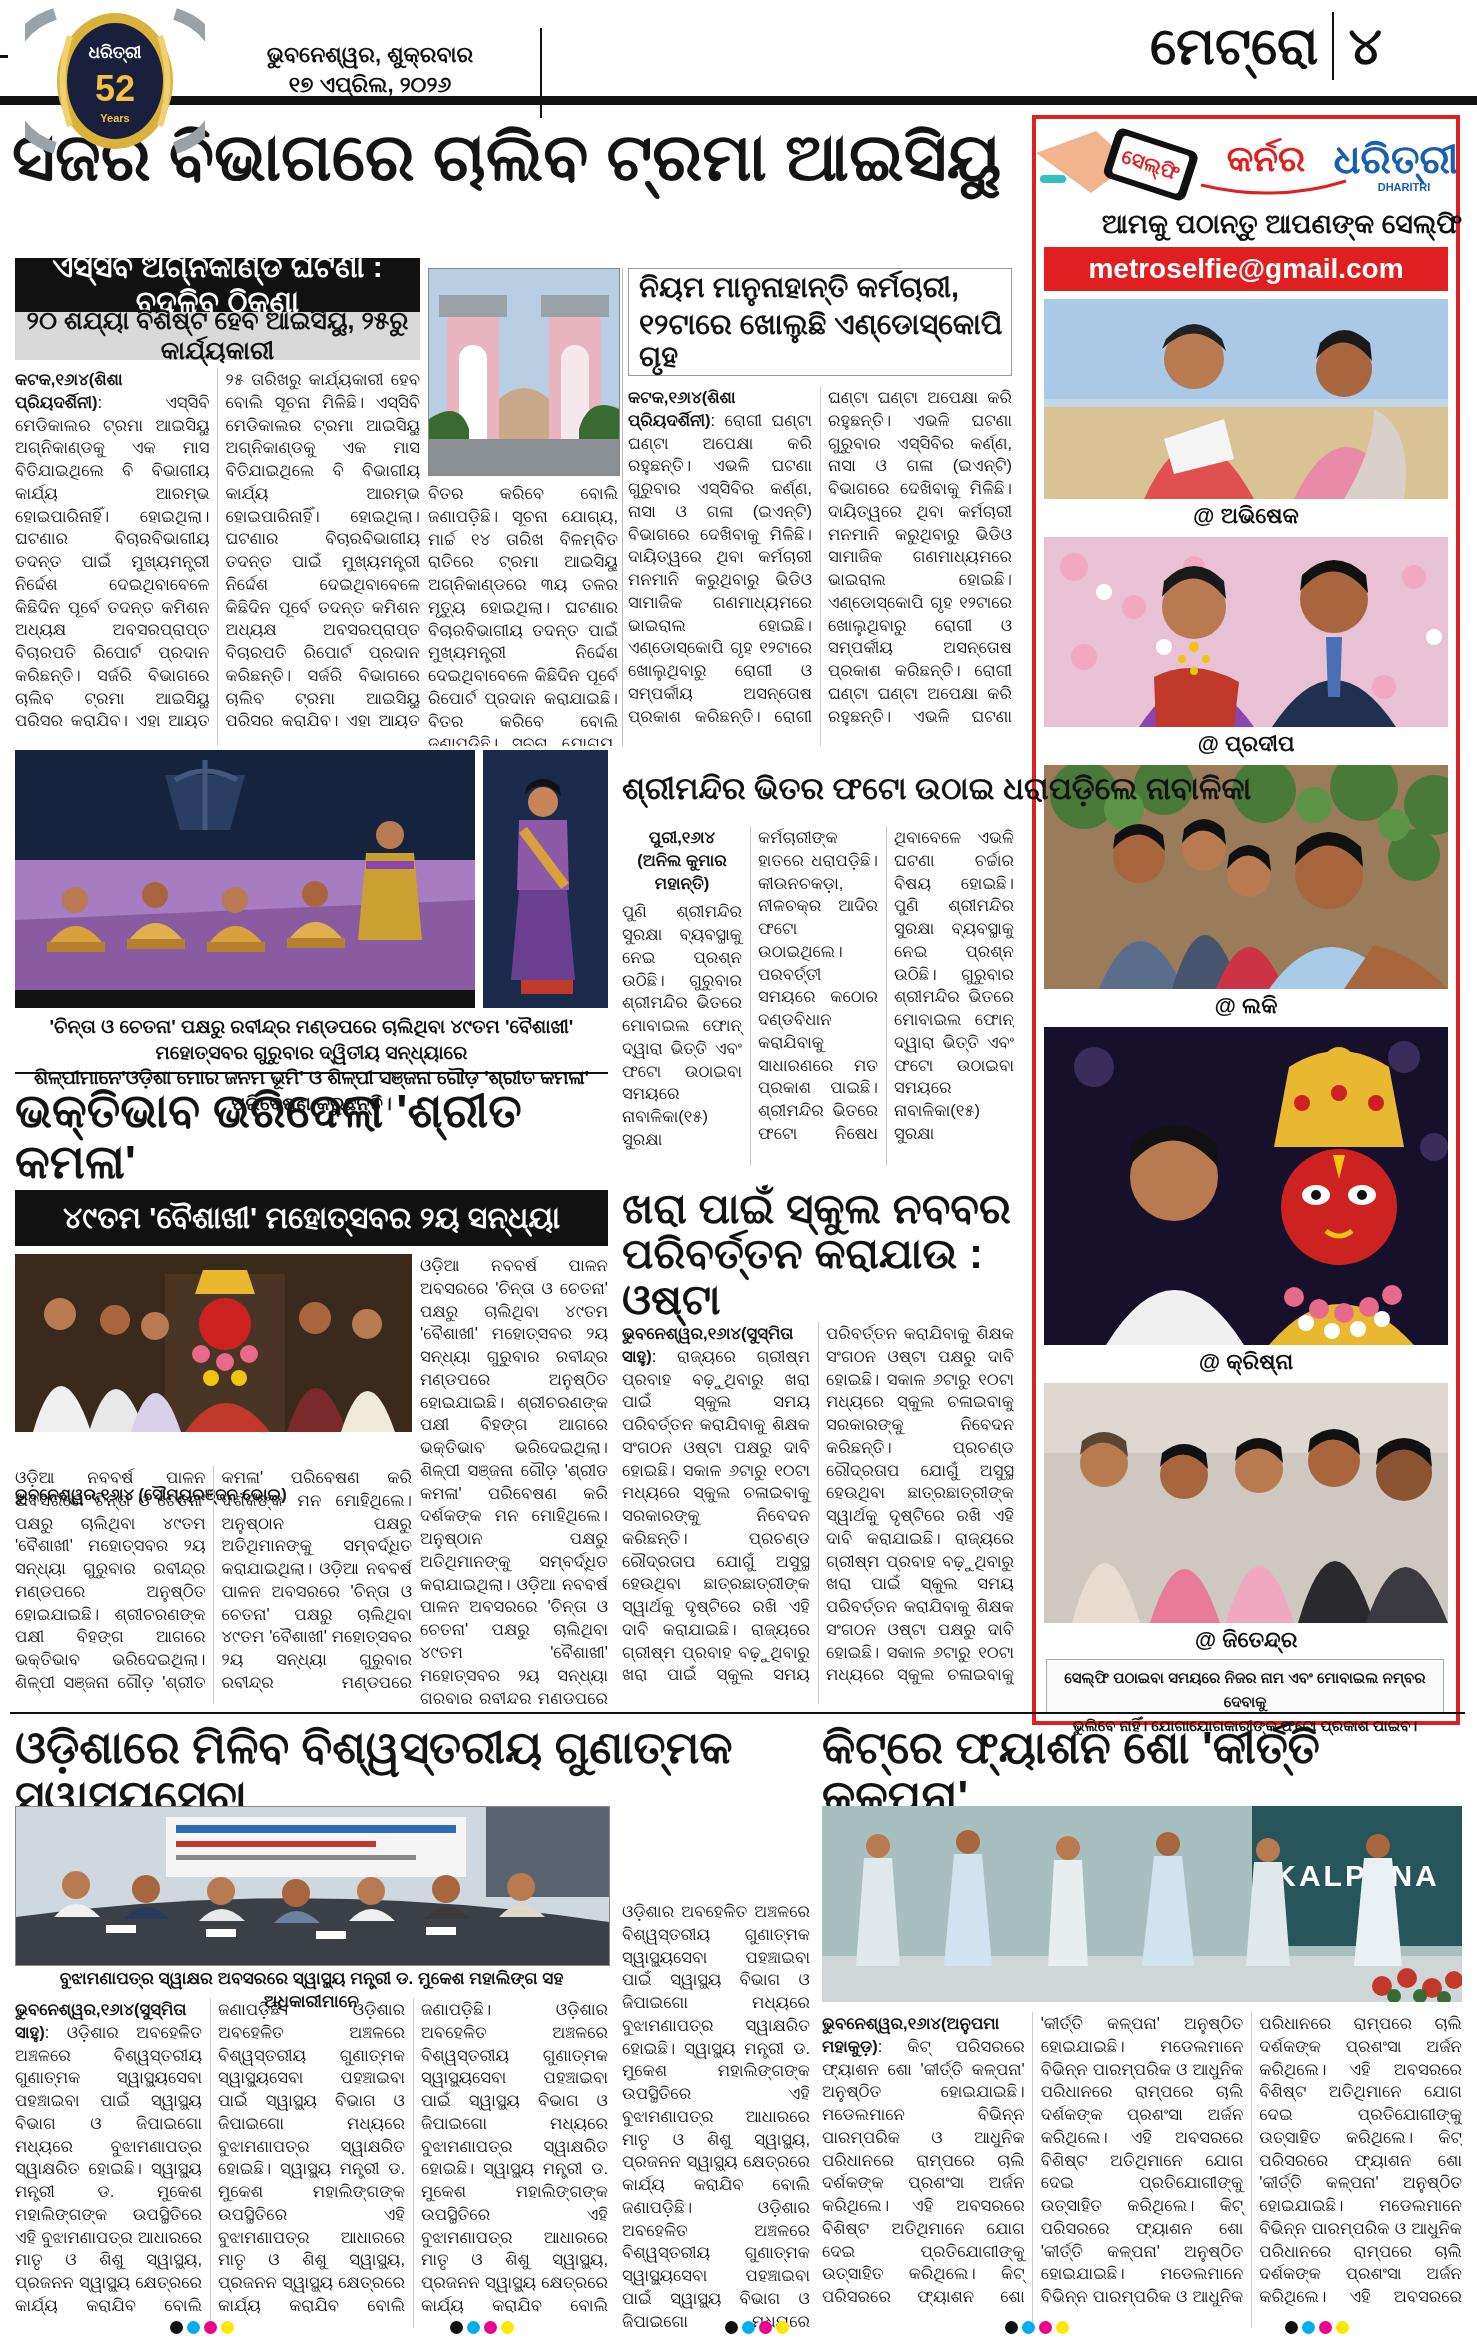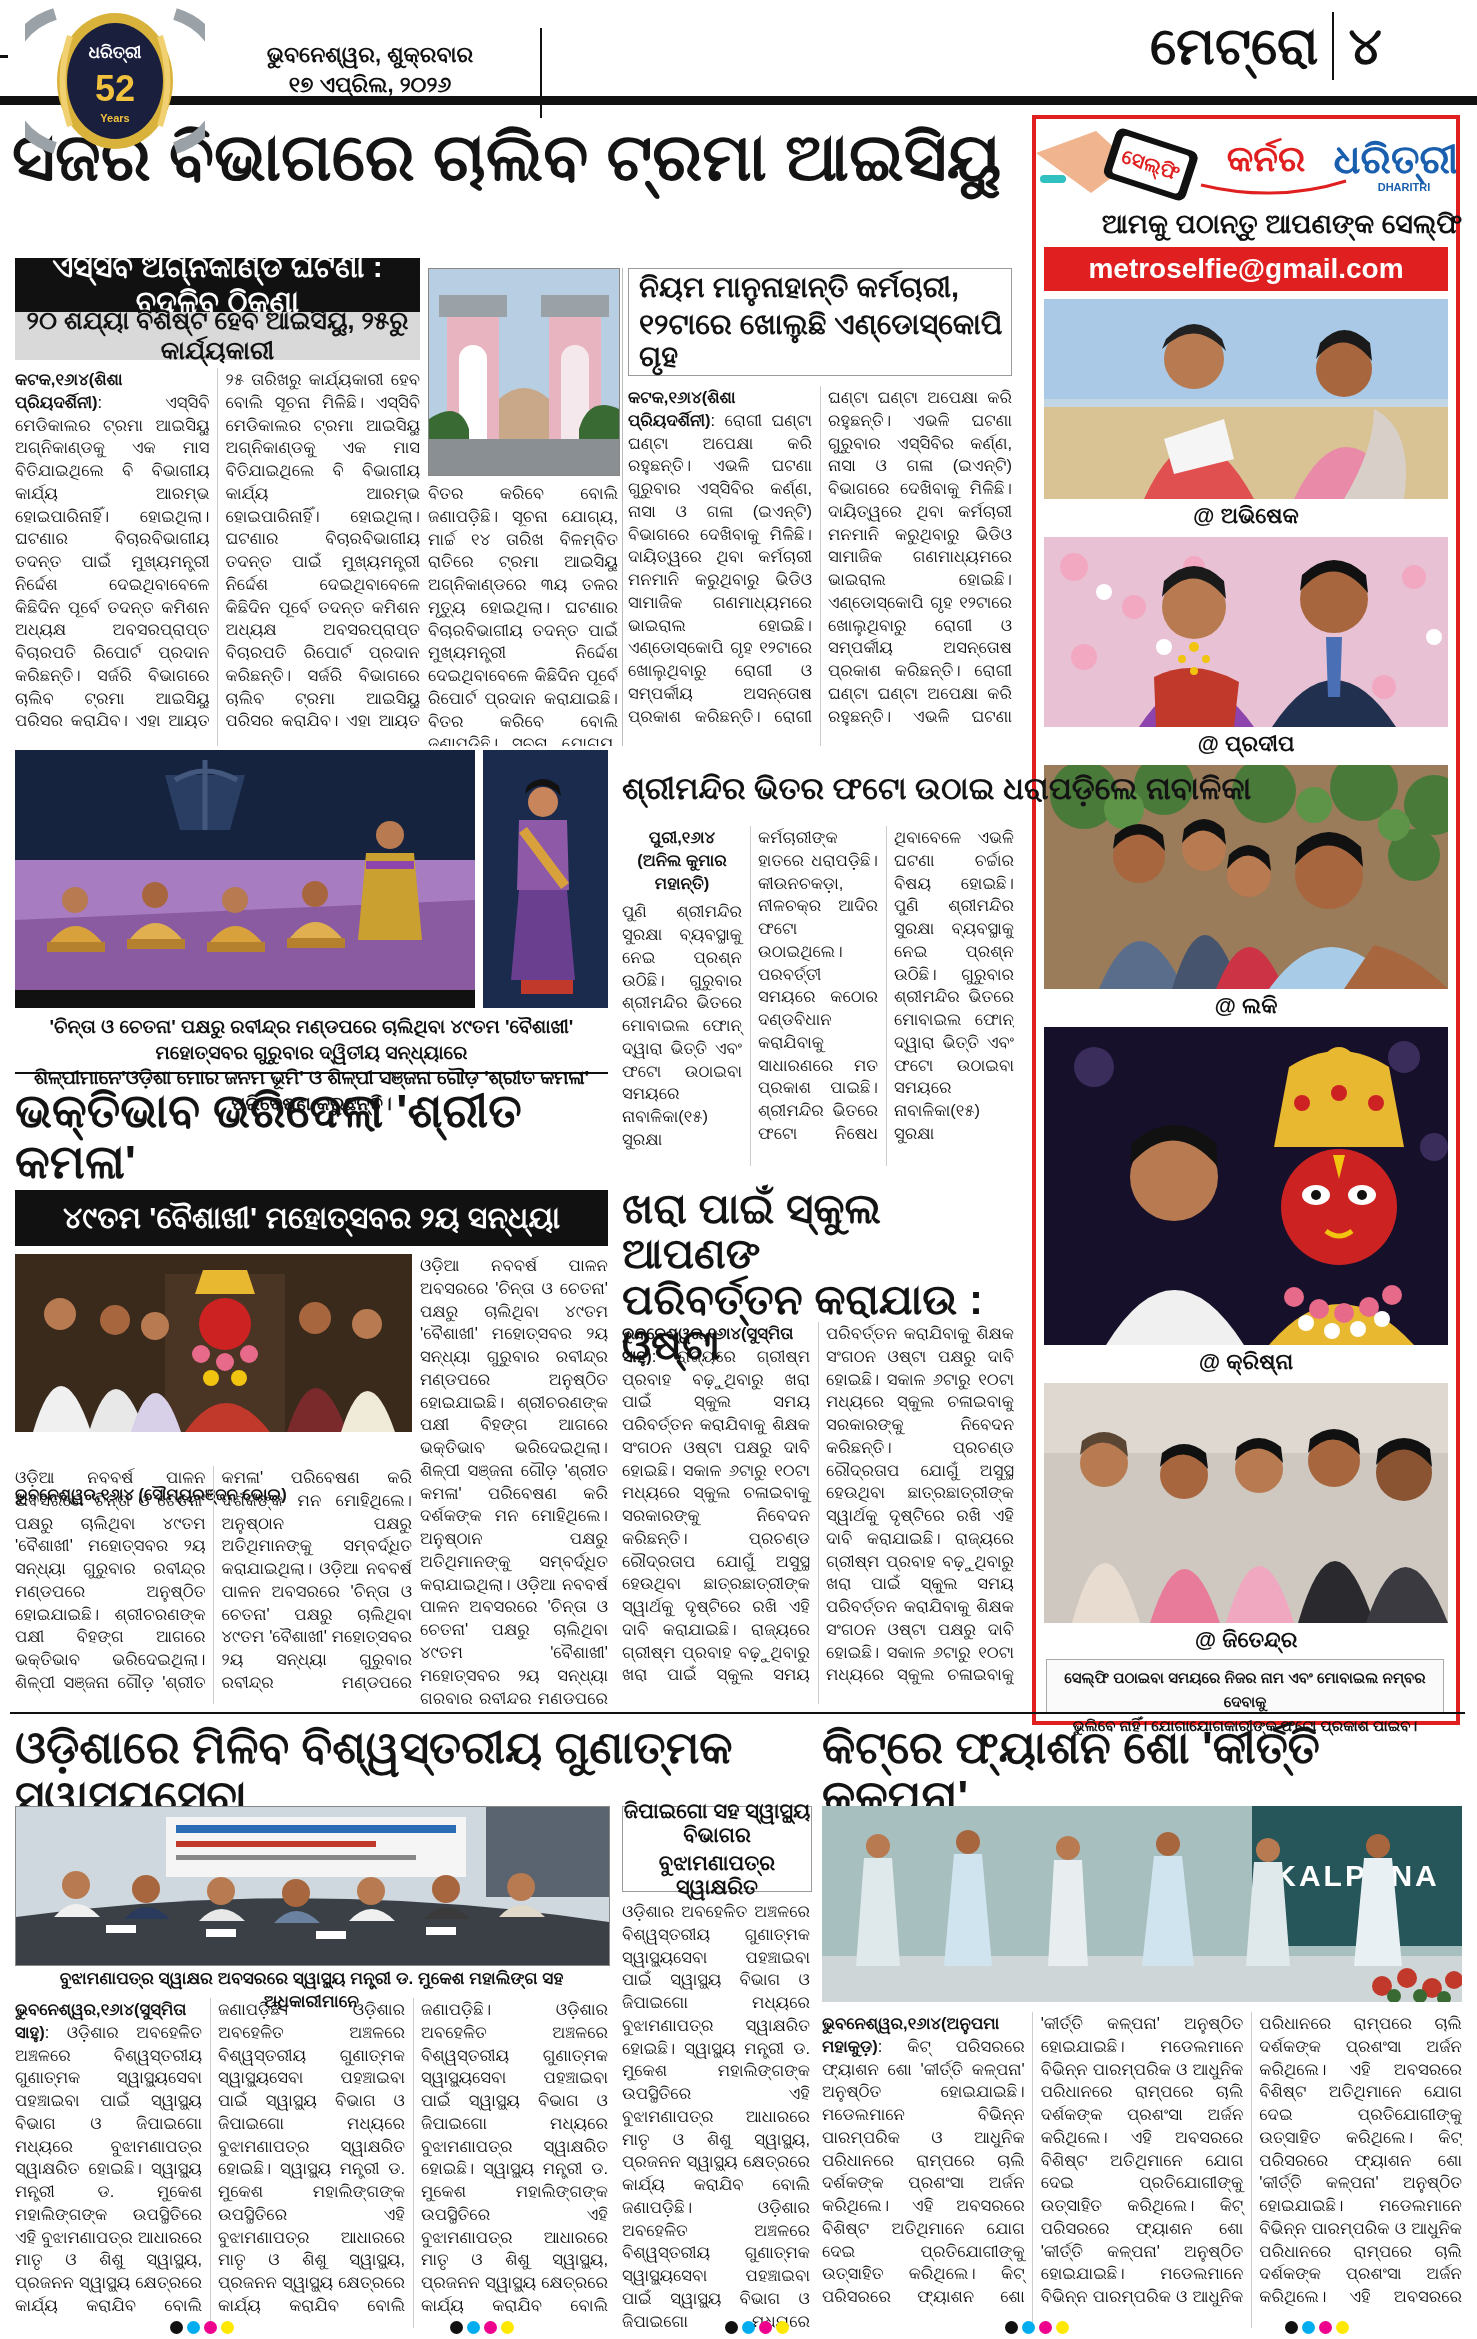--- a/index.html
+++ b/index.html
@@ -376,21 +376,21 @@
   <div class="abs byline" style="left:15px;top:1438px;width:397px;font-size:16.5px;">ଭୁବନେଶ୍ୱର,୧୬ା୪ (ସୌମ୍ୟରଞ୍ଜନ ଭୋଇ)</div>
 
   <div class="abs bodytxt" style="left:420px;top:1254px;width:188px;height:450px;">
     <span>ଓଡ଼ିଆ ନବବର୍ଷ ପାଳନ ଅବସରରେ 'ଚିନ୍ତା ଓ ଚେତନା' ପକ୍ଷରୁ ଚାଲିଥିବା ୪୯ତମ 'ବୈଶାଖୀ' ମହୋତ୍ସବର ୨ୟ ସନ୍ଧ୍ୟା ଗୁରୁବାର ରବୀନ୍ଦ୍ର ମଣ୍ଡପରେ ଅନୁଷ୍ଠିତ ହୋଇଯାଇଛି। ଶ୍ରୀଚରଣଙ୍କ ପକ୍ଷୀ ବିହଙ୍ଗ ଆଗରେ ଭକ୍ତିଭାବ ଭରିଦେଇଥିଲା। ଶିଳ୍ପୀ ସଞ୍ଜନା ଗୌଡ଼ 'ଶ୍ରୀତ କମଳା' ପରିବେଷଣ କରି ଦର୍ଶକଙ୍କ ମନ ମୋହିଥିଲେ। ଅନୁଷ୍ଠାନ ପକ୍ଷରୁ ଅତିଥିମାନଙ୍କୁ ସମ୍ବର୍ଦ୍ଧିତ କରାଯାଇଥିଲା।  ଓଡ଼ିଆ ନବବର୍ଷ ପାଳନ ଅବସରରେ 'ଚିନ୍ତା ଓ ଚେତନା' ପକ୍ଷରୁ ଚାଲିଥିବା ୪୯ତମ 'ବୈଶାଖୀ' ମହୋତ୍ସବର ୨ୟ ସନ୍ଧ୍ୟା ଗୁରୁବାର ରବୀନ୍ଦ୍ର ମଣ୍ଡପରେ ଅନୁଷ୍ଠିତ ହୋଇଯାଇଛି। ଶ୍ରୀଚରଣଙ୍କ ପକ୍ଷୀ ବିହଙ୍ଗ ଆଗରେ ଭକ୍ତିଭାବ ଭରିଦେଇଥିଲା। ଶିଳ୍ପୀ ସଞ୍ଜନା ଗୌଡ଼ 'ଶ୍ରୀତ କମଳା' ପରିବେଷଣ କରି ଦର୍ଶକଙ୍କ ମନ ମୋହିଥିଲେ। ଅନୁଷ୍ଠାନ ପକ୍ଷରୁ ଅତିଥିମାନଙ୍କୁ ସମ୍ବର୍ଦ୍ଧିତ କରାଯାଇଥିଲା। </span>
   </div>
   <div class="abs bodytxt cols2" style="left:15px;top:1466px;width:397px;height:238px;">
     <span>ଓଡ଼ିଆ ନବବର୍ଷ ପାଳନ ଅବସରରେ 'ଚିନ୍ତା ଓ ଚେତନା' ପକ୍ଷରୁ ଚାଲିଥିବା ୪୯ତମ 'ବୈଶାଖୀ' ମହୋତ୍ସବର ୨ୟ ସନ୍ଧ୍ୟା ଗୁରୁବାର ରବୀନ୍ଦ୍ର ମଣ୍ଡପରେ ଅନୁଷ୍ଠିତ ହୋଇଯାଇଛି। ଶ୍ରୀଚରଣଙ୍କ ପକ୍ଷୀ ବିହଙ୍ଗ ଆଗରେ ଭକ୍ତିଭାବ ଭରିଦେଇଥିଲା। ଶିଳ୍ପୀ ସଞ୍ଜନା ଗୌଡ଼ 'ଶ୍ରୀତ କମଳା' ପରିବେଷଣ କରି ଦର୍ଶକଙ୍କ ମନ ମୋହିଥିଲେ। ଅନୁଷ୍ଠାନ ପକ୍ଷରୁ ଅତିଥିମାନଙ୍କୁ ସମ୍ବର୍ଦ୍ଧିତ କରାଯାଇଥିଲା।  ଓଡ଼ିଆ ନବବର୍ଷ ପାଳନ ଅବସରରେ 'ଚିନ୍ତା ଓ ଚେତନା' ପକ୍ଷରୁ ଚାଲିଥିବା ୪୯ତମ 'ବୈଶାଖୀ' ମହୋତ୍ସବର ୨ୟ ସନ୍ଧ୍ୟା ଗୁରୁବାର ରବୀନ୍ଦ୍ର ମଣ୍ଡପରେ ଅନୁଷ୍ଠିତ ହୋଇଯାଇଛି। ଶ୍ରୀଚରଣଙ୍କ ପକ୍ଷୀ ବିହଙ୍ଗ ଆଗରେ ଭକ୍ତିଭାବ ଭରିଦେଇଥିଲା। ଶିଳ୍ପୀ ସଞ୍ଜନା ଗୌଡ଼ 'ଶ୍ରୀତ କମଳା' ପରିବେଷଣ କରି ଦର୍ଶକଙ୍କ ମନ ମୋହିଥିଲେ। ଅନୁଷ୍ଠାନ ପକ୍ଷରୁ ଅତିଥିମାନଙ୍କୁ ସମ୍ବର୍ଦ୍ଧିତ କରାଯାଇଥିଲା। </span>
   </div>
 
   <div class="abs headline" style="left:622px;top:1186px;width:392px;font-size:42px;">
-    <div>ଖରା ପାଇଁ ସ୍କୁଲ ଆପଣଙ</div>
+    <div>ଖରା ପାଇଁ ସ୍କୁଲ ନବବର</div>
     <div>ପରିବର୍ତ୍ତନ କରାଯାଉ : ଓଷ୍ଟା</div>
   </div>
   <div class="abs bodytxt cols2" style="left:622px;top:1322px;width:392px;height:382px;">
     <span class="byline">ଭୁବନେଶ୍ୱର,୧୬ା୪(ସୁସ୍ମିତା ସାହୁ)</span>:
     <span>ରାଜ୍ୟରେ ଗ୍ରୀଷ୍ମ ପ୍ରବାହ ବଢ଼ୁଥିବାରୁ ଖରା ପାଇଁ ସ୍କୁଲ ସମୟ ପରିବର୍ତ୍ତନ କରାଯିବାକୁ ଶିକ୍ଷକ ସଂଗଠନ ଓଷ୍ଟା ପକ୍ଷରୁ ଦାବି ହୋଇଛି। ସକାଳ ୬ଟାରୁ ୧୦ଟା ମଧ୍ୟରେ ସ୍କୁଲ ଚଳାଇବାକୁ ସରକାରଙ୍କୁ ନିବେଦନ କରିଛନ୍ତି। ପ୍ରଚଣ୍ଡ ରୌଦ୍ରତାପ ଯୋଗୁଁ ଅସୁସ୍ଥ ହେଉଥିବା ଛାତ୍ରଛାତ୍ରୀଙ୍କ ସ୍ୱାର୍ଥକୁ ଦୃଷ୍ଟିରେ ରଖି ଏହି ଦାବି କରାଯାଇଛି।  ରାଜ୍ୟରେ ଗ୍ରୀଷ୍ମ ପ୍ରବାହ ବଢ଼ୁଥିବାରୁ ଖରା ପାଇଁ ସ୍କୁଲ ସମୟ ପରିବର୍ତ୍ତନ କରାଯିବାକୁ ଶିକ୍ଷକ ସଂଗଠନ ଓଷ୍ଟା ପକ୍ଷରୁ ଦାବି ହୋଇଛି। ସକାଳ ୬ଟାରୁ ୧୦ଟା ମଧ୍ୟରେ ସ୍କୁଲ ଚଳାଇବାକୁ ସରକାରଙ୍କୁ ନିବେଦନ କରିଛନ୍ତି। ପ୍ରଚଣ୍ଡ ରୌଦ୍ରତାପ ଯୋଗୁଁ ଅସୁସ୍ଥ ହେଉଥିବା ଛାତ୍ରଛାତ୍ରୀଙ୍କ ସ୍ୱାର୍ଥକୁ ଦୃଷ୍ଟିରେ ରଖି ଏହି ଦାବି କରାଯାଇଛି।  ରାଜ୍ୟରେ ଗ୍ରୀଷ୍ମ ପ୍ରବାହ ବଢ଼ୁଥିବାରୁ ଖରା ପାଇଁ ସ୍କୁଲ ସମୟ ପରିବର୍ତ୍ତନ କରାଯିବାକୁ ଶିକ୍ଷକ ସଂଗଠନ ଓଷ୍ଟା ପକ୍ଷରୁ ଦାବି ହୋଇଛି। ସକାଳ ୬ଟାରୁ ୧୦ଟା ମଧ୍ୟରେ ସ୍କୁଲ ଚଳାଇବାକୁ ସରକାରଙ୍କୁ ନିବେଦନ କରିଛନ୍ତି। ପ୍ରଚଣ୍ଡ ରୌଦ୍ରତାପ ଯୋଗୁଁ ଅସୁସ୍ଥ ହେଉଥିବା ଛାତ୍ରଛାତ୍ରୀଙ୍କ ସ୍ୱାର୍ଥକୁ ଦୃଷ୍ଟିରେ ରଖି ଏହି ଦାବି କରାଯାଇଛି।  ରାଜ୍ୟରେ ଗ୍ରୀଷ୍ମ ପ୍ରବାହ ବଢ଼ୁଥିବାରୁ ଖରା ପାଇଁ ସ୍କୁଲ ସମୟ ପରିବର୍ତ୍ତନ କରାଯିବାକୁ ଶିକ୍ଷକ ସଂଗଠନ ଓଷ୍ଟା ପକ୍ଷରୁ ଦାବି ହୋଇଛି। ସକାଳ ୬ଟାରୁ ୧୦ଟା ମଧ୍ୟରେ ସ୍କୁଲ ଚଳାଇବାକୁ ସରକାରଙ୍କୁ ନିବେଦନ କରିଛନ୍ତି। ପ୍ରଚଣ୍ଡ ରୌଦ୍ରତାପ ଯୋଗୁଁ ଅସୁସ୍ଥ ହେଉଥିବା ଛାତ୍ରଛାତ୍ରୀଙ୍କ ସ୍ୱାର୍ଥକୁ ଦୃଷ୍ଟିରେ ରଖି ଏହି ଦାବି କରାଯାଇଛି। </span>
   </div>
 
   <div class="abs hrule" style="left:10px;top:1712px;width:1455px;height:2px;"></div>
 
   <div class="abs headline" style="left:15px;top:1724px;width:795px;font-size:45px;">ଓଡ଼ିଶାରେ ମିଳିବ ବିଶ୍ୱସ୍ତରୀୟ ଗୁଣାତ୍ମକ ସ୍ୱାସ୍ଥ୍ୟସେବା</div>
@@ -427,24 +427,20 @@
           <rect x="410" y="120" width="30" height="8"></rect>
         </g>
     </svg>
   </div>
   <div class="abs caption" style="left:15px;top:1968px;width:593px;font-size:17px;">ବୁଝାମଣାପତ୍ର ସ୍ୱାକ୍ଷର ଅବସରରେ ସ୍ୱାସ୍ଥ୍ୟ ମନ୍ତ୍ରୀ ଡ. ମୁକେଶ ମହାଲିଙ୍ଗ ସହ ଅଧିକାରୀମାନେ</div>
   <div class="abs bodytxt cols3" style="left:15px;top:1998px;width:593px;height:330px;">
     <span class="byline">ଭୁବନେଶ୍ୱର,୧୬ା୪(ସୁସ୍ମିତା ସାହୁ)</span>:
     <span>ଓଡ଼ିଶାର ଅବହେଳିତ ଅଞ୍ଚଳରେ ବିଶ୍ୱସ୍ତରୀୟ ଗୁଣାତ୍ମକ ସ୍ୱାସ୍ଥ୍ୟସେବା ପହଞ୍ଚାଇବା ପାଇଁ ସ୍ୱାସ୍ଥ୍ୟ ବିଭାଗ ଓ ଜିପାଇଗୋ ମଧ୍ୟରେ ବୁଝାମଣାପତ୍ର ସ୍ୱାକ୍ଷରିତ ହୋଇଛି। ସ୍ୱାସ୍ଥ୍ୟ ମନ୍ତ୍ରୀ ଡ. ମୁକେଶ ମହାଲିଙ୍ଗଙ୍କ ଉପସ୍ଥିତିରେ ଏହି ବୁଝାମଣାପତ୍ର ଆଧାରରେ ମାତୃ ଓ ଶିଶୁ ସ୍ୱାସ୍ଥ୍ୟ, ପ୍ରଜନନ ସ୍ୱାସ୍ଥ୍ୟ କ୍ଷେତ୍ରରେ କାର୍ଯ୍ୟ କରାଯିବ ବୋଲି ଜଣାପଡ଼ିଛି।  ଓଡ଼ିଶାର ଅବହେଳିତ ଅଞ୍ଚଳରେ ବିଶ୍ୱସ୍ତରୀୟ ଗୁଣାତ୍ମକ ସ୍ୱାସ୍ଥ୍ୟସେବା ପହଞ୍ଚାଇବା ପାଇଁ ସ୍ୱାସ୍ଥ୍ୟ ବିଭାଗ ଓ ଜିପାଇଗୋ ମଧ୍ୟରେ ବୁଝାମଣାପତ୍ର ସ୍ୱାକ୍ଷରିତ ହୋଇଛି। ସ୍ୱାସ୍ଥ୍ୟ ମନ୍ତ୍ରୀ ଡ. ମୁକେଶ ମହାଲିଙ୍ଗଙ୍କ ଉପସ୍ଥିତିରେ ଏହି ବୁଝାମଣାପତ୍ର ଆଧାରରେ ମାତୃ ଓ ଶିଶୁ ସ୍ୱାସ୍ଥ୍ୟ, ପ୍ରଜନନ ସ୍ୱାସ୍ଥ୍ୟ କ୍ଷେତ୍ରରେ କାର୍ଯ୍ୟ କରାଯିବ ବୋଲି ଜଣାପଡ଼ିଛି।  ଓଡ଼ିଶାର ଅବହେଳିତ ଅଞ୍ଚଳରେ ବିଶ୍ୱସ୍ତରୀୟ ଗୁଣାତ୍ମକ ସ୍ୱାସ୍ଥ୍ୟସେବା ପହଞ୍ଚାଇବା ପାଇଁ ସ୍ୱାସ୍ଥ୍ୟ ବିଭାଗ ଓ ଜିପାଇଗୋ ମଧ୍ୟରେ ବୁଝାମଣାପତ୍ର ସ୍ୱାକ୍ଷରିତ ହୋଇଛି। ସ୍ୱାସ୍ଥ୍ୟ ମନ୍ତ୍ରୀ ଡ. ମୁକେଶ ମହାଲିଙ୍ଗଙ୍କ ଉପସ୍ଥିତିରେ ଏହି ବୁଝାମଣାପତ୍ର ଆଧାରରେ ମାତୃ ଓ ଶିଶୁ ସ୍ୱାସ୍ଥ୍ୟ, ପ୍ରଜନନ ସ୍ୱାସ୍ଥ୍ୟ କ୍ଷେତ୍ରରେ କାର୍ଯ୍ୟ କରାଯିବ ବୋଲି ଜଣାପଡ଼ିଛି।  ଓଡ଼ିଶାର ଅବହେଳିତ ଅଞ୍ଚଳରେ ବିଶ୍ୱସ୍ତରୀୟ ଗୁଣାତ୍ମକ ସ୍ୱାସ୍ଥ୍ୟସେବା ପହଞ୍ଚାଇବା ପାଇଁ ସ୍ୱାସ୍ଥ୍ୟ ବିଭାଗ ଓ ଜିପାଇଗୋ ମଧ୍ୟରେ ବୁଝାମଣାପତ୍ର ସ୍ୱାକ୍ଷରିତ ହୋଇଛି। ସ୍ୱାସ୍ଥ୍ୟ ମନ୍ତ୍ରୀ ଡ. ମୁକେଶ ମହାଲିଙ୍ଗଙ୍କ ଉପସ୍ଥିତିରେ ଏହି ବୁଝାମଣାପତ୍ର ଆଧାରରେ ମାତୃ ଓ ଶିଶୁ ସ୍ୱାସ୍ଥ୍ୟ, ପ୍ରଜନନ ସ୍ୱାସ୍ଥ୍ୟ କ୍ଷେତ୍ରରେ କାର୍ଯ୍ୟ କରାଯିବ ବୋଲି ଜଣାପଡ଼ିଛି। </span>
   </div>
 
-  <div class="abs boxed" style="left:622px;top:1806px;width:188px;height:84px;display:flex;flex-direction:column;align-items:center;justify-content:center;text-align:center;">
-    <div style="font-size:21px;font-weight:bold;">ଜିପାଇଗୋ ସହ ସ୍ୱାସ୍ଥ୍ୟ ବିଭାଗର</div>
-    <div style="font-size:21px;font-weight:bold;margin-top:4px;">ବୁଝାମଣାପତ୍ର ସ୍ୱାକ୍ଷରିତ</div>
-  </div>
   <div class="abs bodytxt" style="left:622px;top:1900px;width:188px;height:428px;">
     <span>ଓଡ଼ିଶାର ଅବହେଳିତ ଅଞ୍ଚଳରେ ବିଶ୍ୱସ୍ତରୀୟ ଗୁଣାତ୍ମକ ସ୍ୱାସ୍ଥ୍ୟସେବା ପହଞ୍ଚାଇବା ପାଇଁ ସ୍ୱାସ୍ଥ୍ୟ ବିଭାଗ ଓ ଜିପାଇଗୋ ମଧ୍ୟରେ ବୁଝାମଣାପତ୍ର ସ୍ୱାକ୍ଷରିତ ହୋଇଛି। ସ୍ୱାସ୍ଥ୍ୟ ମନ୍ତ୍ରୀ ଡ. ମୁକେଶ ମହାଲିଙ୍ଗଙ୍କ ଉପସ୍ଥିତିରେ ଏହି ବୁଝାମଣାପତ୍ର ଆଧାରରେ ମାତୃ ଓ ଶିଶୁ ସ୍ୱାସ୍ଥ୍ୟ, ପ୍ରଜନନ ସ୍ୱାସ୍ଥ୍ୟ କ୍ଷେତ୍ରରେ କାର୍ଯ୍ୟ କରାଯିବ ବୋଲି ଜଣାପଡ଼ିଛି।  ଓଡ଼ିଶାର ଅବହେଳିତ ଅଞ୍ଚଳରେ ବିଶ୍ୱସ୍ତରୀୟ ଗୁଣାତ୍ମକ ସ୍ୱାସ୍ଥ୍ୟସେବା ପହଞ୍ଚାଇବା ପାଇଁ ସ୍ୱାସ୍ଥ୍ୟ ବିଭାଗ ଓ ଜିପାଇଗୋ ମଧ୍ୟରେ ବୁଝାମଣାପତ୍ର ସ୍ୱାକ୍ଷରିତ ହୋଇଛି। ସ୍ୱାସ୍ଥ୍ୟ ମନ୍ତ୍ରୀ ଡ. ମୁକେଶ ମହାଲିଙ୍ଗଙ୍କ ଉପସ୍ଥିତିରେ ଏହି ବୁଝାମଣାପତ୍ର ଆଧାରରେ ମାତୃ ଓ ଶିଶୁ ସ୍ୱାସ୍ଥ୍ୟ, ପ୍ରଜନନ ସ୍ୱାସ୍ଥ୍ୟ କ୍ଷେତ୍ରରେ କାର୍ଯ୍ୟ କରାଯିବ ବୋଲି ଜଣାପଡ଼ିଛି।  ଓଡ଼ିଶାର ଅବହେଳିତ ଅଞ୍ଚଳରେ ବିଶ୍ୱସ୍ତରୀୟ ଗୁଣାତ୍ମକ ସ୍ୱାସ୍ଥ୍ୟସେବା ପହଞ୍ଚାଇବା ପାଇଁ ସ୍ୱାସ୍ଥ୍ୟ ବିଭାଗ ଓ ଜିପାଇଗୋ ମଧ୍ୟରେ ବୁଝାମଣାପତ୍ର ସ୍ୱାକ୍ଷରିତ ହୋଇଛି। ସ୍ୱାସ୍ଥ୍ୟ ମନ୍ତ୍ରୀ ଡ. ମୁକେଶ ମହାଲିଙ୍ଗଙ୍କ ଉପସ୍ଥିତିରେ ଏହି ବୁଝାମଣାପତ୍ର ଆଧାରରେ ମାତୃ ଓ ଶିଶୁ ସ୍ୱାସ୍ଥ୍ୟ, ପ୍ରଜନନ ସ୍ୱାସ୍ଥ୍ୟ କ୍ଷେତ୍ରରେ କାର୍ଯ୍ୟ କରାଯିବ ବୋଲି ଜଣାପଡ଼ିଛି। </span>
   </div>
 
   <div class="abs headline" style="left:822px;top:1724px;width:640px;font-size:45px;">କିଟ୍‌ରେ ଫ୍ୟାଶନ ଶୋ 'କୀର୍ତ୍ତି କଳ୍ପନା'</div>
 
   <div class="abs photo" style="left:822px;top:1806px;width:640px;height:196px;">
     <svg width="640" height="196" viewBox="0 0 640 196">
       <rect width="640" height="196" fill="#a8bfbf"></rect>
       <rect x="430" width="210" height="140" fill="#27565a"></rect>

